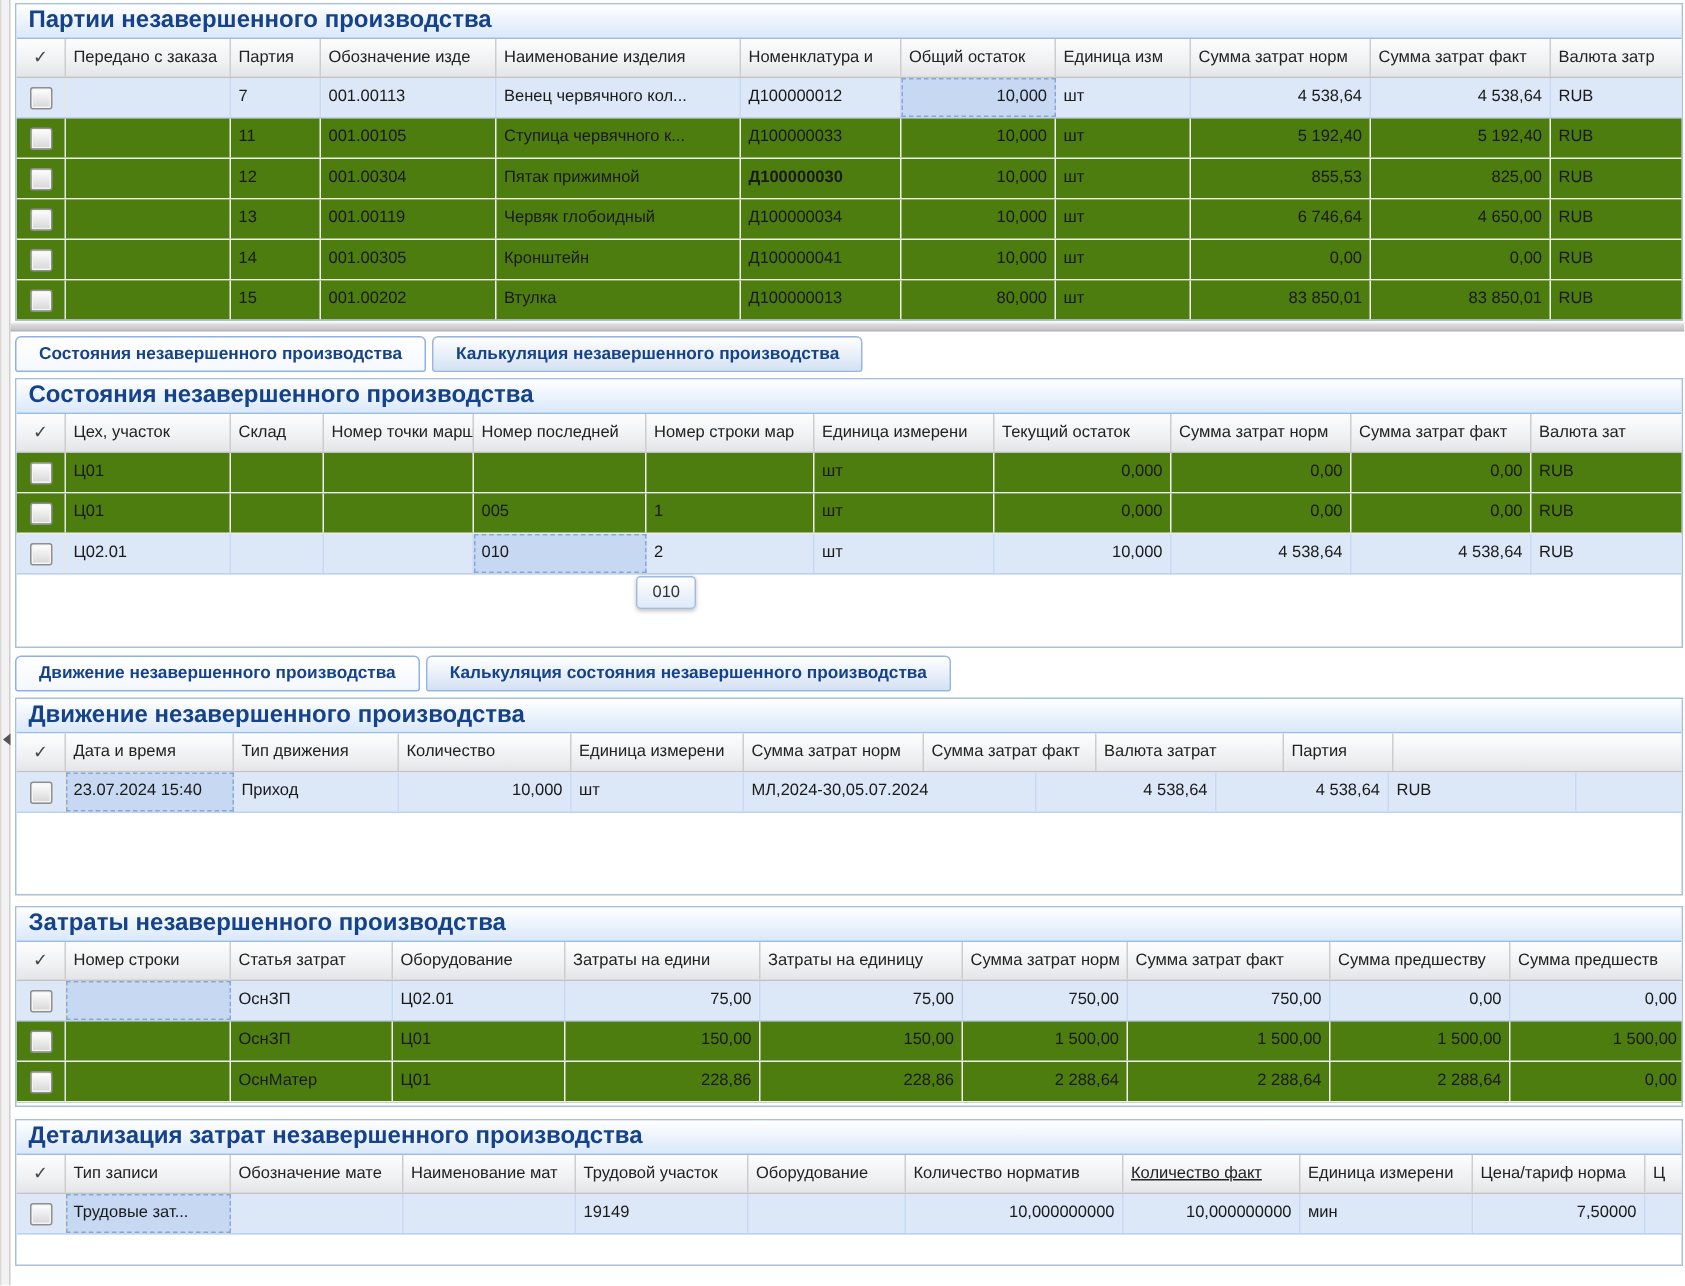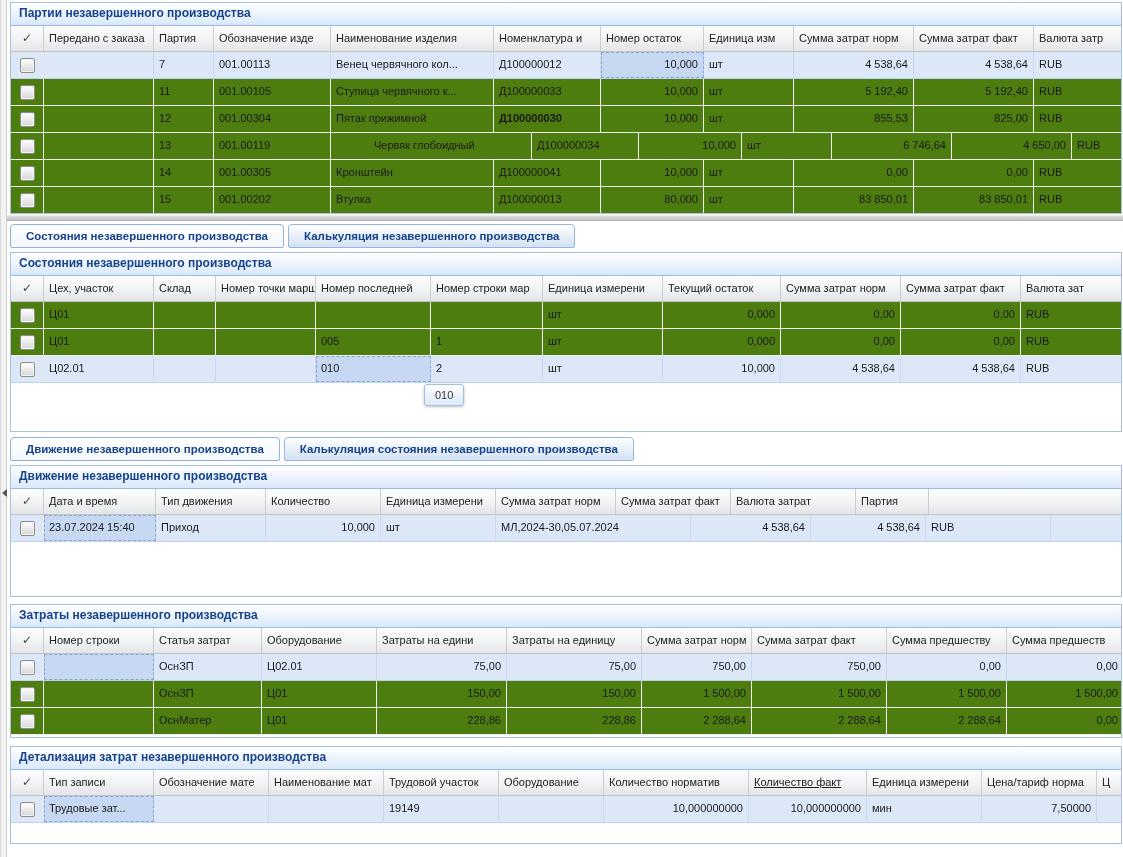--- a/index.html
+++ b/index.html
@@ -17,21 +17,21 @@
 
   
   .hsplitter{position:absolute;left:7px;width:1116px;height:6px;
     background:linear-gradient(#dedede,#c3c3c3);border-top:1px solid #e9e9e9;border-bottom:1px solid #b5b5b5;box-sizing:border-box;cursor:row-resize;}
 
   
   .panel{position:absolute;left:10px;width:1112px;background:#fff;
     border:1px solid #a9c0dd;box-sizing:border-box;overflow:hidden;}
   .panel-title{height:22px;line-height:21px;padding:0 8px;
     background:linear-gradient(#ffffff,#d9e8fa);border-bottom:1px solid #99bbe8;
-    color:#15428b;font-weight:bold;font-size:12px;white-space:nowrap;overflow:hidden;}
+    color:#15428b;font-weight:bold;font-size:16px;white-space:nowrap;overflow:hidden;}
 
   
   .grid{position:relative;width:1113px;}
   .grid-hdr{display:flex;height:25px;background:linear-gradient(#fdfdfd 0%,#f0f1f3 60%,#e4e5e8 100%);
     border-bottom:1px solid #c2c2c2;}
   .hcell{flex:none;box-sizing:border-box;border-right:1px solid #cdcdcd;padding:0 5px;
     line-height:24px;font-size:11px;color:#222;white-space:nowrap;overflow:hidden;cursor:pointer;}
   .cbhdr{text-align:center;color:#444;font-size:12px;padding:0;}
   .grid-row{display:flex;height:26px;background:#4d7c0f;border-bottom:1px solid #ededed;}
   .grid-row.sel{background:#dce8f8;border-bottom:1px solid #bed2ef;}
@@ -69,21 +69,21 @@
   <div class="panel" style="top:2px;height:212px;">
     <div class="panel-title">Партии незавершенного производства</div>
     <div class="grid">
         <div class="grid-hdr">
           <div class="hcell cbhdr" style="width: 33px;">✓</div>
           <div class="hcell" style="width: 110px;">Передано с заказа</div>
           <div class="hcell" style="width: 60px;">Партия</div>
           <div class="hcell" style="width: 117px;">Обозначение изде</div>
           <div class="hcell" style="width: 163px;">Наименование изделия</div>
           <div class="hcell" style="width: 107px;">Номенклатура и</div>
-          <div class="hcell" style="width: 103px;">Номер остаток</div>
+          <div class="hcell" style="width: 103px;">Общий остаток</div>
           <div class="hcell" style="width: 90px;">Единица изм</div>
           <div class="hcell" style="width: 120px;">Сумма затрат норм</div>
           <div class="hcell" style="width: 120px;">Сумма затрат факт</div>
           <div class="hcell" style="width: 90px;">Валюта затр</div>
         </div>
         <div class="grid-row sel">
           <div class="cbcell" style="width: 33px;">
             <div class="cb"></div>
           </div>
           <div class="gcell" style="width: 110px;"></div>
@@ -127,21 +127,21 @@
           <div class="gcell num" style="width: 120px;">825,00</div>
           <div class="gcell" style="width: 90px;">RUB</div>
         </div>
         <div class="grid-row">
           <div class="cbcell" style="width: 33px;">
             <div class="cb"></div>
           </div>
           <div class="gcell" style="width: 110px;"></div>
           <div class="gcell" style="width: 60px;">13</div>
           <div class="gcell" style="width: 117px;">001.00119</div>
-          <div class="gcell" style="width: 163px; margin-left: 38px;">Червяк глобоидный</div>
+          <div class="gcell" style="width: 163px;">Червяк глобоидный</div>
           <div class="gcell" style="width: 107px;">Д100000034</div>
           <div class="gcell num" style="width: 103px;">10,000</div>
           <div class="gcell" style="width: 90px;">шт</div>
           <div class="gcell num" style="width: 120px;">6 746,64</div>
           <div class="gcell num" style="width: 120px;">4 650,00</div>
           <div class="gcell" style="width: 90px;">RUB</div>
         </div>
         <div class="grid-row">
           <div class="cbcell" style="width: 33px;">
             <div class="cb"></div>

